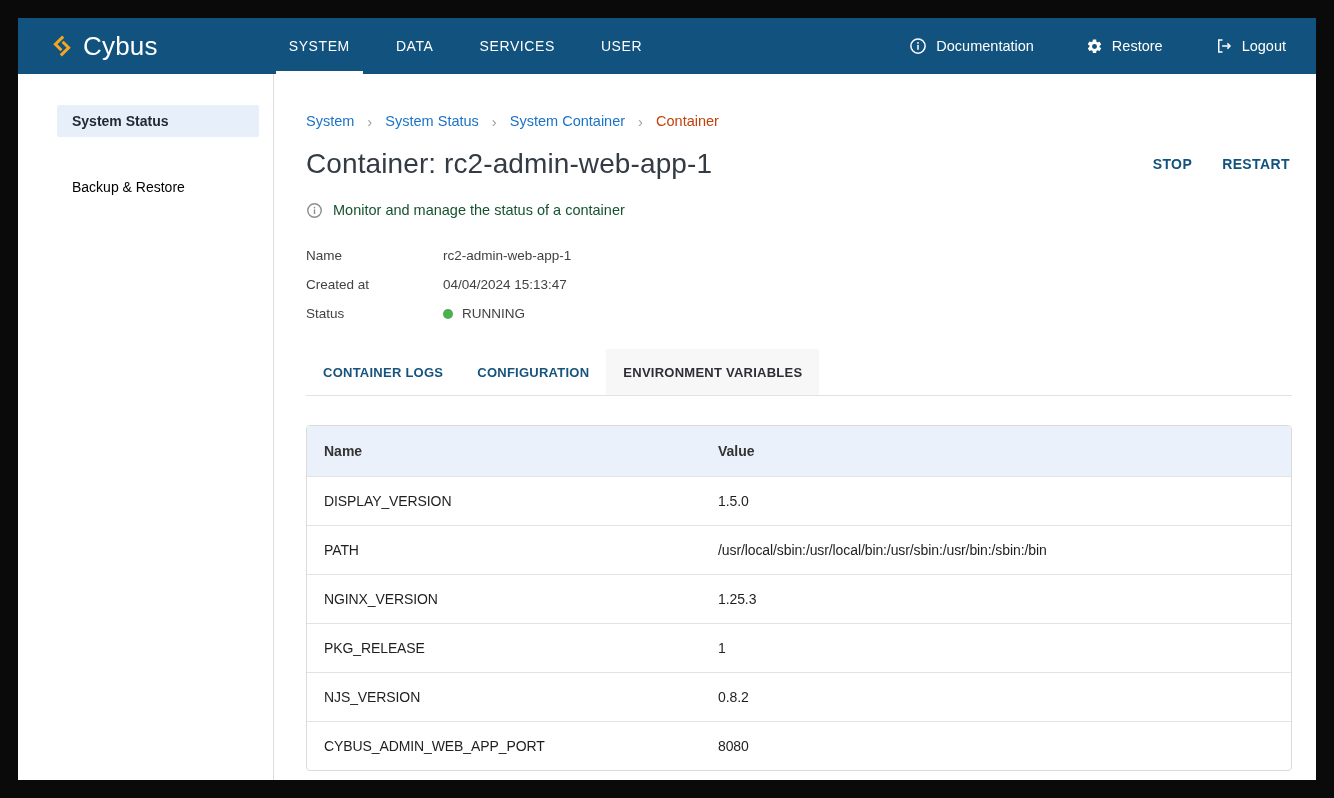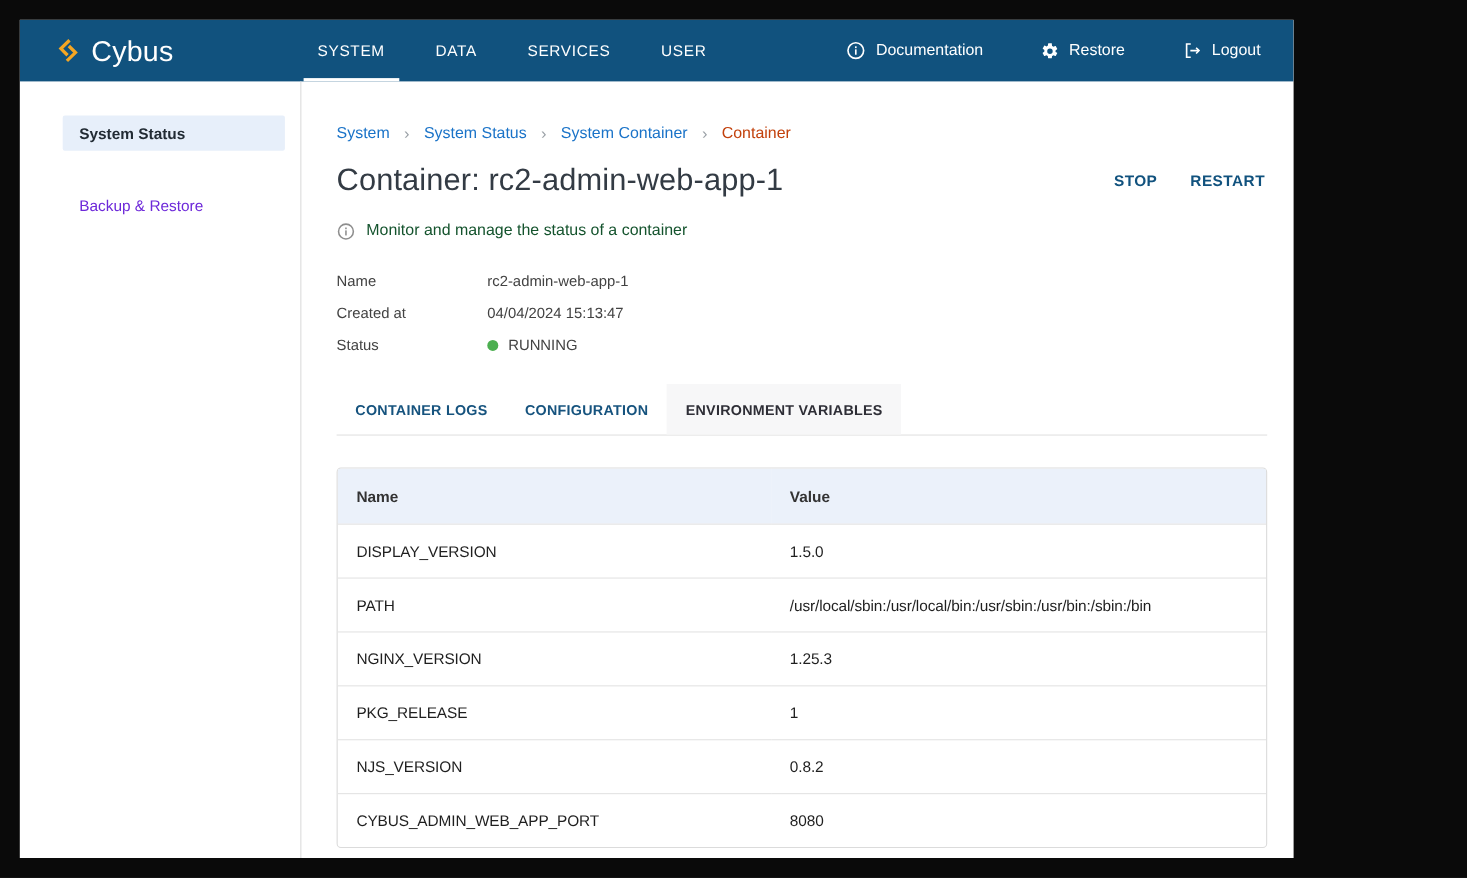--- a/index.html
+++ b/index.html
@@ -1,18 +1,18 @@
 <!DOCTYPE html>
 <html><head>
 <meta charset="utf-8">
 <style>
   * { margin:0; padding:0; box-sizing:border-box; }
   html,body { width:1334px; height:798px; background:#0a0a0a; font-family:"Liberation Sans", sans-serif; }
   .app {
-    position:absolute; left:18px; top:18px; width:1158px; height:762px;
+    position:absolute; left:18px; top:18px; width:1298px; height:762px;
     background:#ffffff; overflow:hidden; display:flex; flex-direction:column;
   }
 
   
   .header {
     height:56px; background:#11527E; display:flex; align-items:stretch;
     padding:0 30px 0 32px; flex-shrink:0; color:#fff;
   }
   .logo { display:flex; align-items:center; gap:9px; cursor:pointer; }
   .logo svg { display:block; }
@@ -28,21 +28,21 @@
   }
   .header-actions { margin-left:auto; display:flex; align-items:center; gap:52px; }
   .header-action { display:flex; align-items:center; gap:9px; font-size:14.5px; color:#ffffff; cursor:pointer; }
   .header-action svg { display:block; }
 
   
   .body { display:flex; flex:1; min-height:0;padding-left:20px; }
   .sidebar { width:236px; border-right:1px solid #dcdcdc; padding-top:31px; flex-shrink:0; }
   .sidebar-item {
     height:32px; margin:0 14px 0 19px; display:flex; align-items:center;
-    padding-left:15px; font-size:14px; color:#6d28d9; cursor:pointer; border-radius:2px;
+    padding-left:15px; font-size:14px; color:#000000; cursor:pointer; border-radius:2px;
   }
   .sidebar-item.active { background:#e7effa; color:#222b34; font-weight:700; }
   .sidebar-item + .sidebar-item { margin-top:34px; }
 
   .content { flex:1; padding:37px 24px 0 32px; min-width:0; }
 
   
   .breadcrumb { display:flex; align-items:center; gap:13px; font-size:14.5px; height:20px; }
   .crumb-link { color:#1a73c8; cursor:pointer; }
   .crumb-sep { color:#9aa0a6; font-size:15px; }

